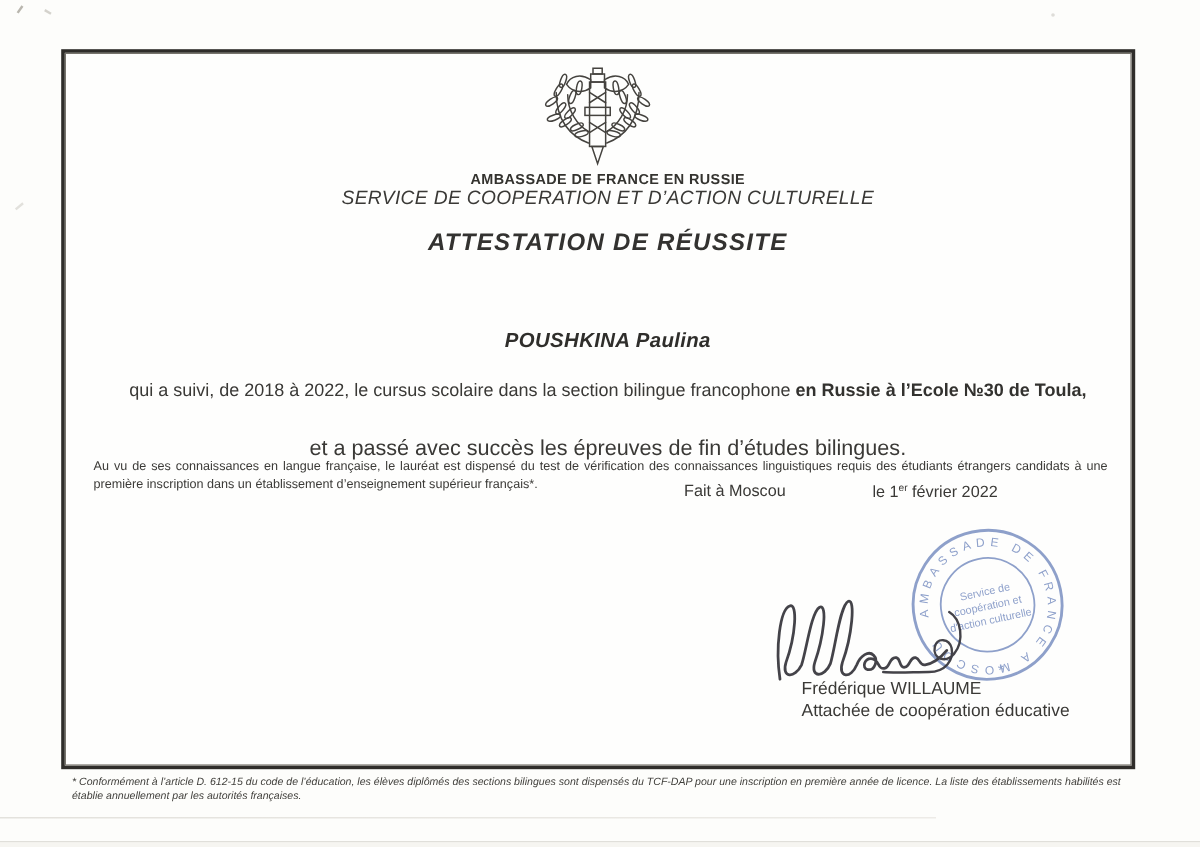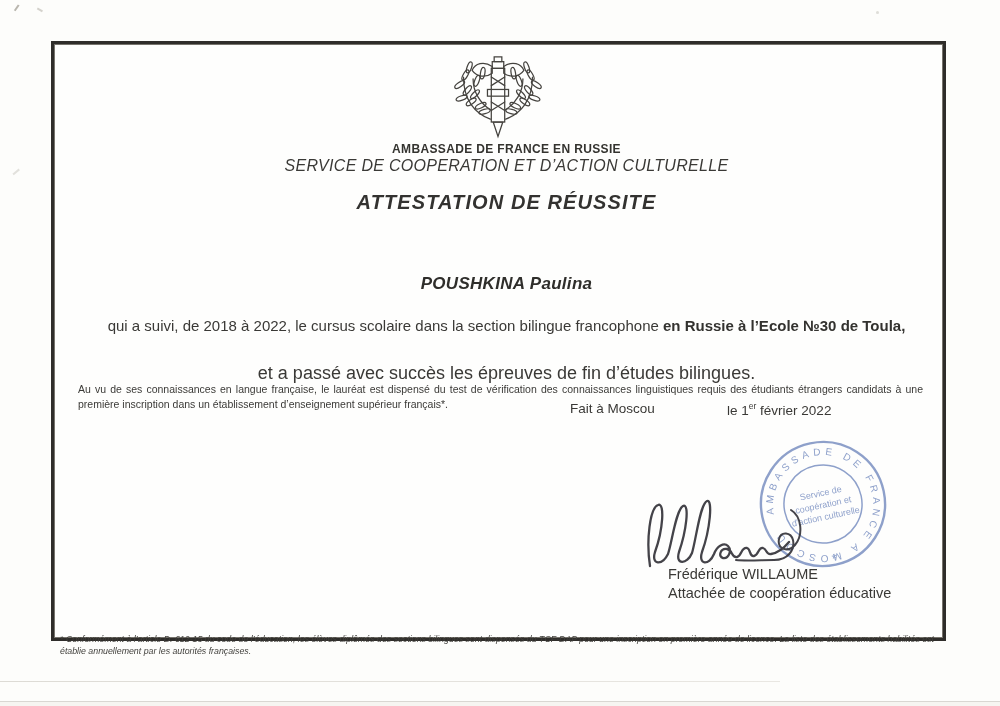--- a/index.html
+++ b/index.html
@@ -37,21 +37,21 @@
   .place{position:absolute;left:516px;top:0;white-space:nowrap;}
   .date{position:absolute;left:626px;top:0;white-space:nowrap;margin-left:47px;}
   .date sup{font-size:8.5px;}
   
   .stamp{position:absolute;left:689px;top:380px;width:160px;height:160px;opacity:.88;}
   .signature{position:absolute;left:588px;top:448px;width:170px;height:90px;}
   .sig-name{position:absolute;left:614px;top:522px;font-size:14.5px;color:#3a3936;white-space:nowrap;}
   .sig-title{position:absolute;left:614px;top:541px;font-size:14.5px;color:#3a3936;white-space:nowrap;}
   
   .footnote{
-    position:absolute;left:6px;top:554px;width:874px;
+    position:absolute;left:6px;top:566px;width:874px;
     font-size:8.8px;line-height:11.5px;font-style:italic;text-align:justify;color:#403f3b;margin-top:36px;
   }
   
   .speck{position:absolute;background:#b9b6ae;}
   .speck.s1{left:13px;top:7px;width:7px;height:1.5px;transform:rotate(-55deg);}
   .speck.s2{left:37px;top:9px;width:6px;height:1.5px;transform:rotate(30deg);opacity:.6;}
   .speck.s3{left:876px;top:11px;width:3px;height:3px;border-radius:50%;opacity:.45;}
   .speck.s4{left:12px;top:171px;width:8px;height:1.5px;transform:rotate(-40deg);opacity:.4;}
   .scan-line-1{position:absolute;left:0;top:681px;width:78%;height:1px;background:linear-gradient(to right,#dddbd5,#e9e7e2);}
   .scan-line-2{position:absolute;left:0;top:701px;width:100%;height:1px;background:#d9d7d2;}

